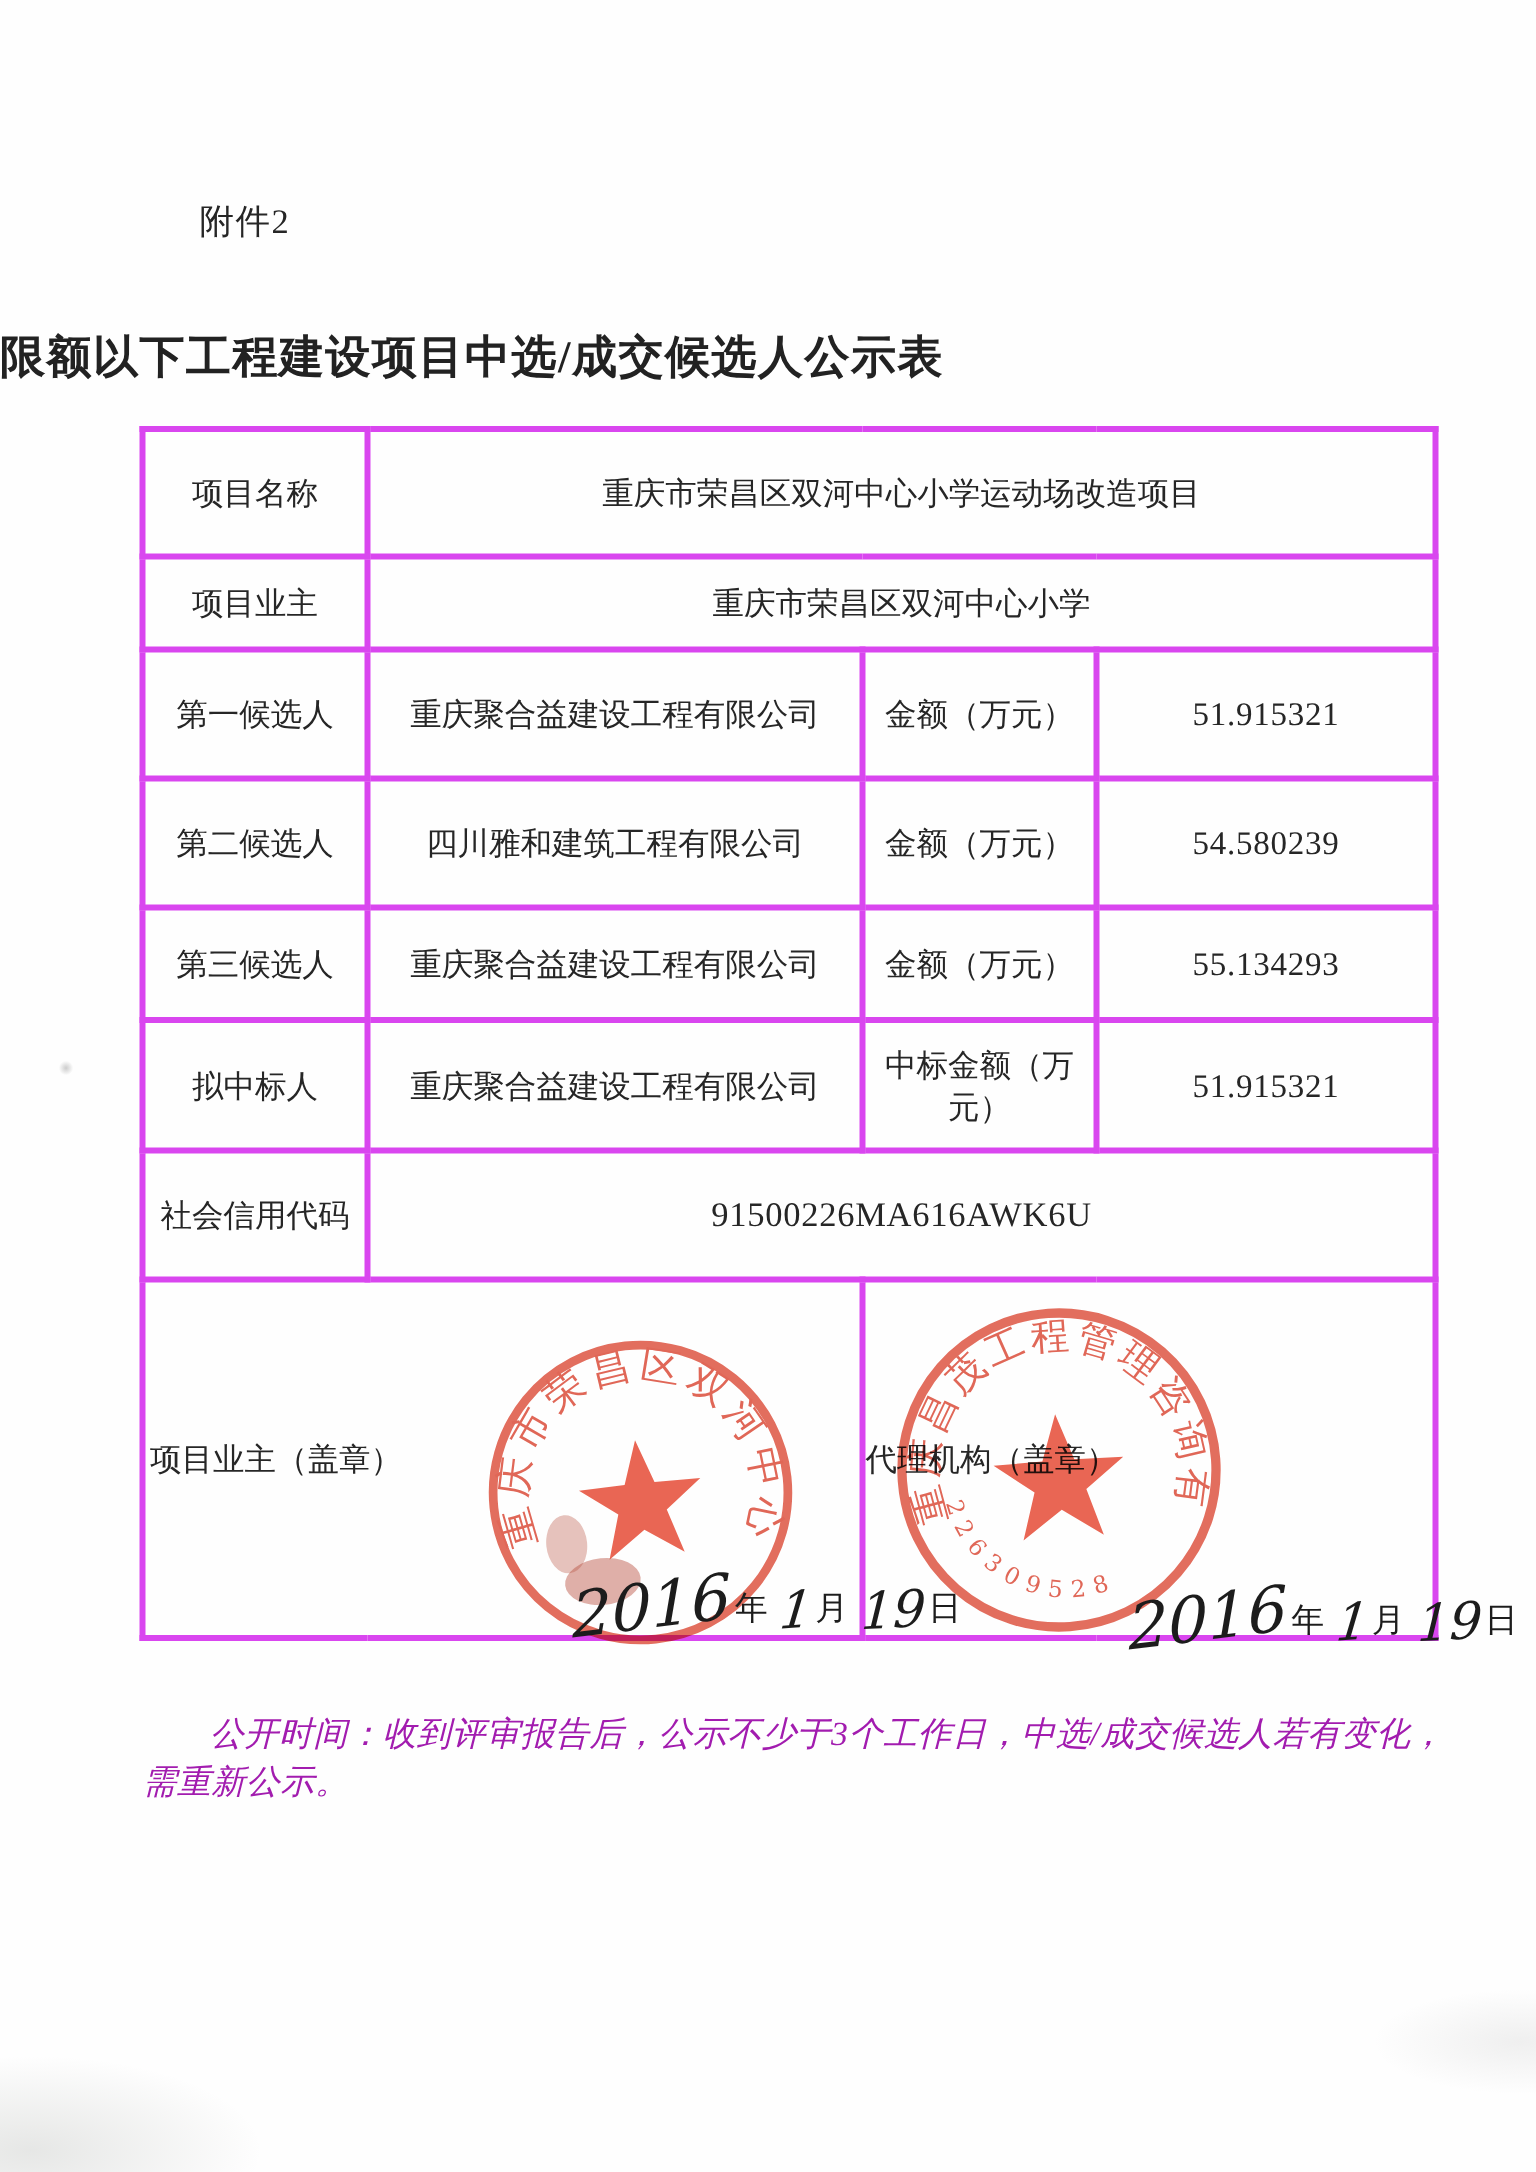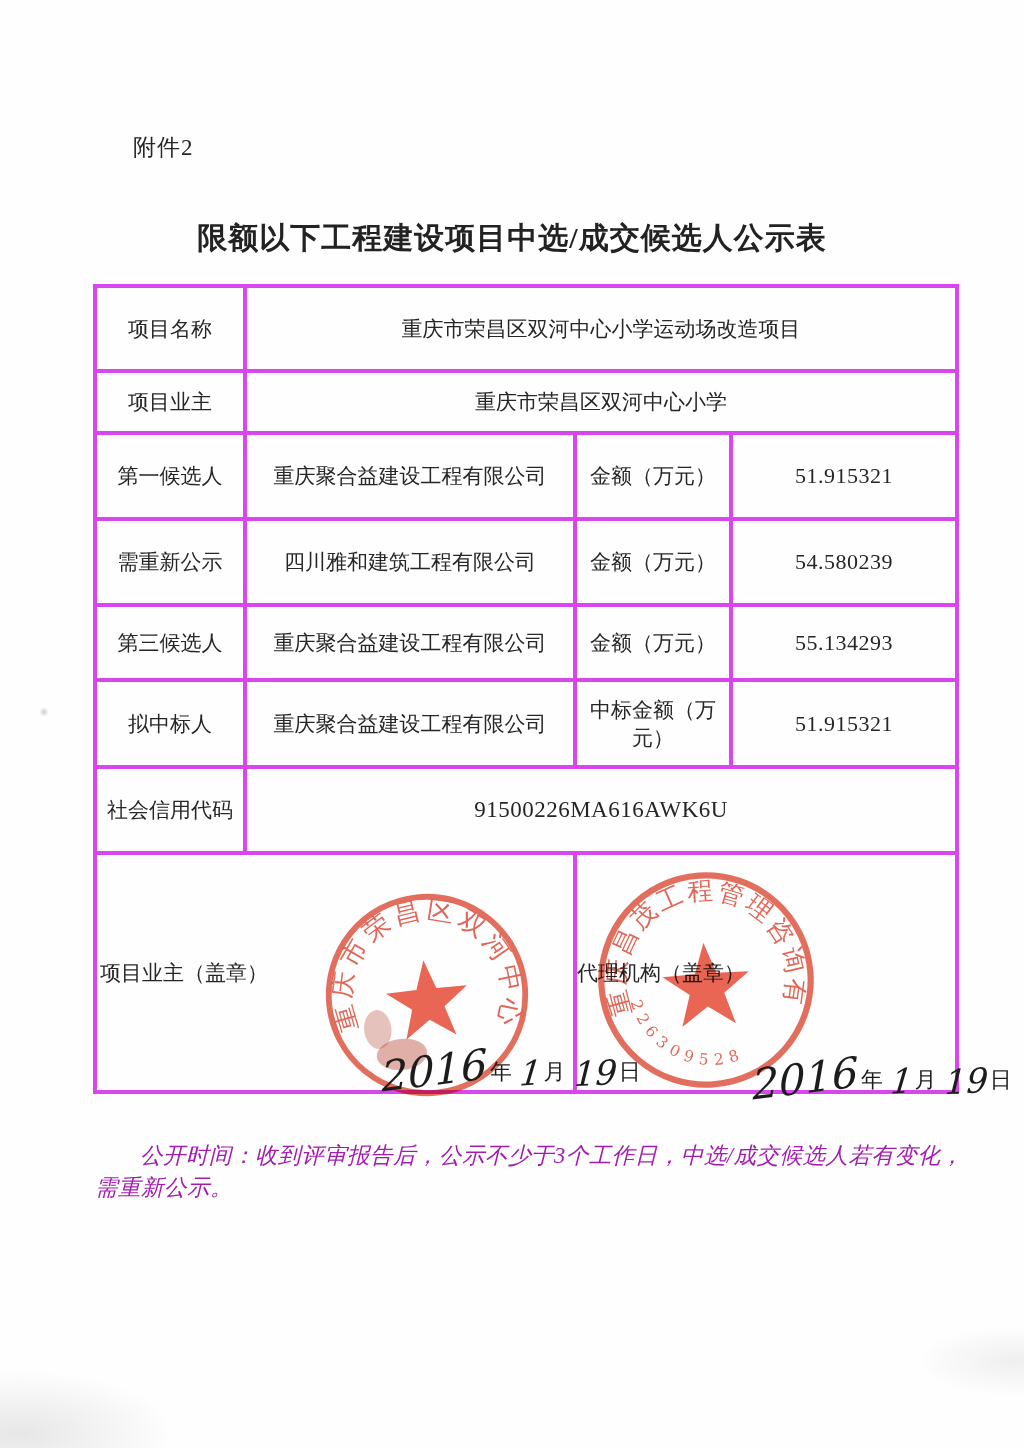--- a/index.html
+++ b/index.html
@@ -19,21 +19,21 @@
       radial-gradient(220px 90px at 2% 99%, rgba(120,125,118,.18), rgba(120,125,118,0) 70%),
       radial-gradient(140px 50px at 99% 94%, rgba(130,130,130,.12), rgba(130,130,130,0) 70%),
       radial-gradient(6px 6px at 44px 712px, rgba(110,110,110,.35), rgba(110,110,110,0) 80%);
   }
   .attachment-label {
     position:absolute; left:133px; top:132px;
     font-size:23px; letter-spacing:1px;
   }
   .doc-title {
     position:absolute; left:0; top:218px; width:1024px;
-    text-align:center; font-size:30px; font-weight:600;
+    font-size:30px; font-weight:600;
     letter-spacing:1px; color:#222;
   }
   table.notice-table {
     position:absolute; left:93px; top:284px;
     width:862px; table-layout:fixed; border-collapse:collapse;
   }
   .notice-table td {
     border:4px solid #d946ef;
     text-align:center; vertical-align:middle;
     font-size:21px; padding:2px 3px;
@@ -100,21 +100,21 @@
       <td>项目业主</td>
       <td colspan="3">重庆市荣昌区双河中心小学</td>
     </tr>
     <tr class="r3">
       <td>第一候选人</td>
       <td>重庆聚合益建设工程有限公司</td>
       <td>金额（万元）</td>
       <td class="amount">51.915321</td>
     </tr>
     <tr class="r4">
-      <td>需重新公示</td>
+      <td>第二候选人</td>
       <td>四川雅和建筑工程有限公司</td>
       <td>金额（万元）</td>
       <td class="amount">54.580239</td>
     </tr>
     <tr class="r5">
       <td>第三候选人</td>
       <td>重庆聚合益建设工程有限公司</td>
       <td>金额（万元）</td>
       <td class="amount">55.134293</td>
     </tr>

